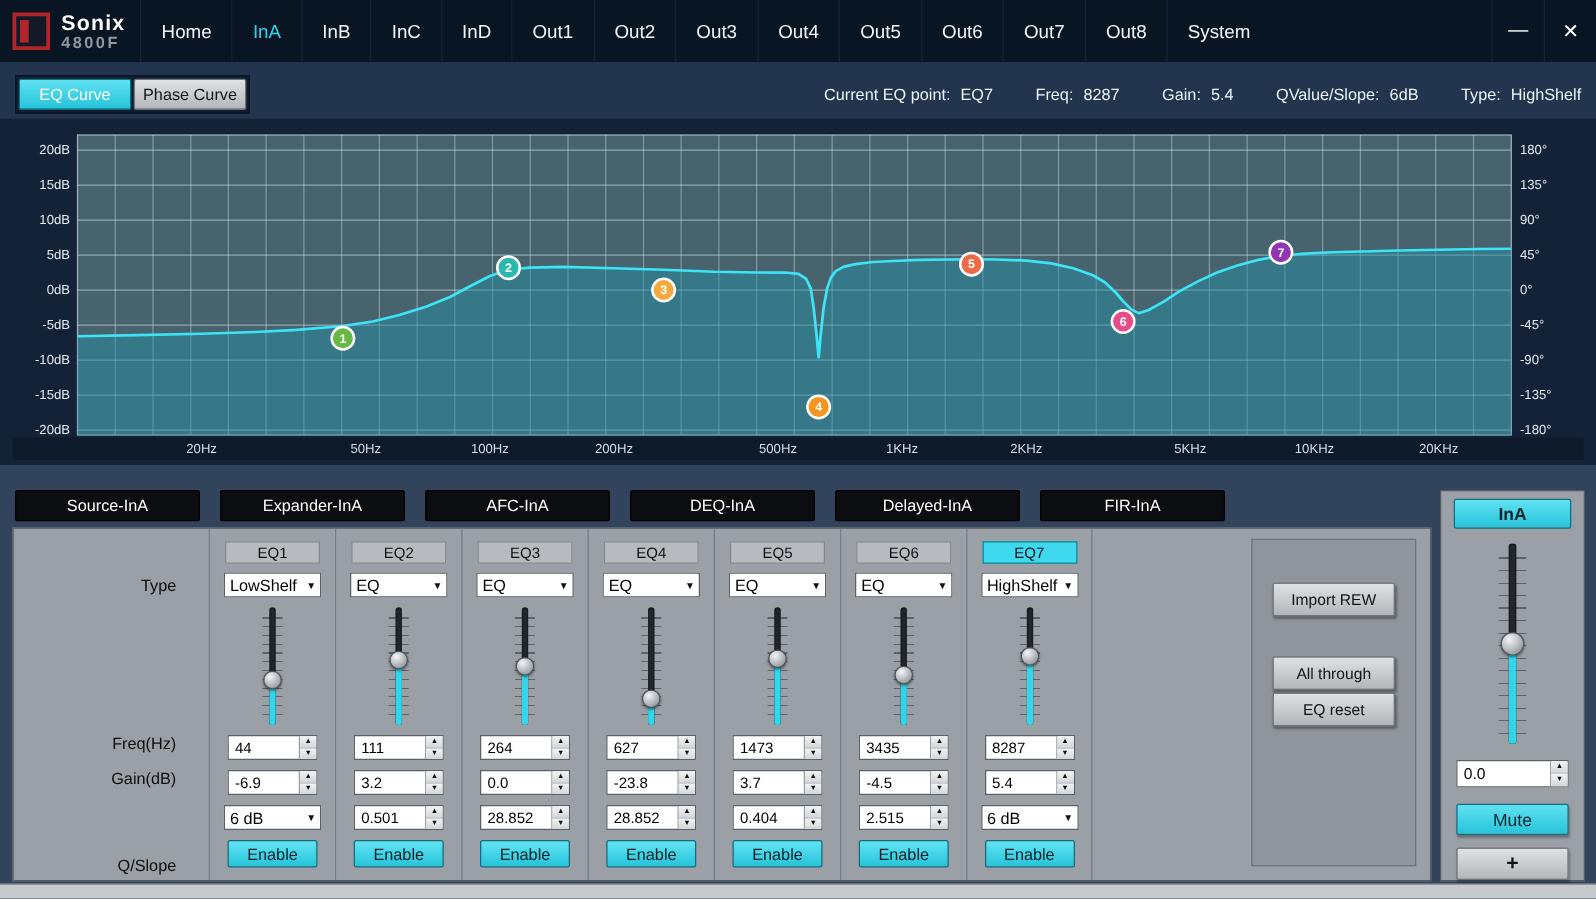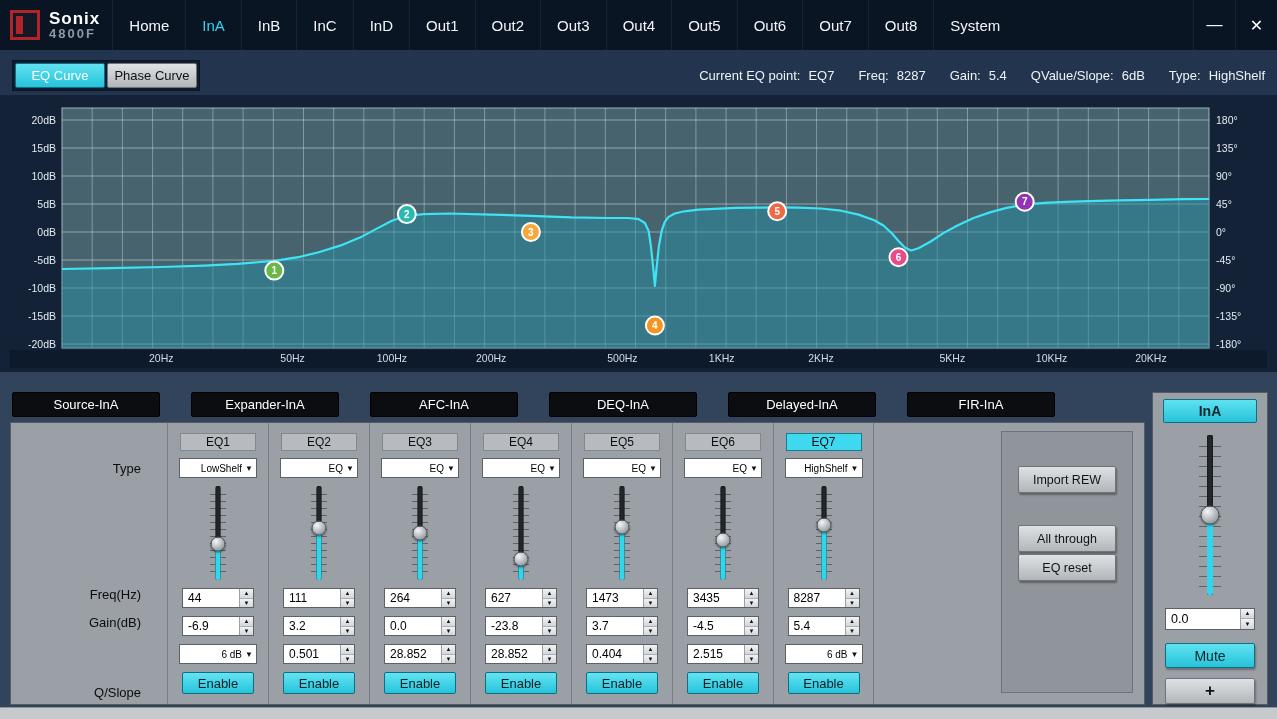--- a/index.html
+++ b/index.html
@@ -29,53 +29,53 @@
   
   .subbar { position:absolute; top:50px; height:51px; left:0; right:0; background:#22344e;
     display:flex; align-items:center; padding:0 12px; }
   .curve-toggle { display:flex; background:#0f1d30; padding:2px; gap:2px; border:1px solid #0a1524; }
   .btn { display:flex; align-items:center; justify-content:center; border-radius:2px; }
   .btn-cyan { background:linear-gradient(#5fe2f2,#27c3da); color:#08262b; border:1px solid #0f6f80; }
   .btn-silver { background:linear-gradient(#dfe2e5,#b2b6ba); color:#101214; border:1px solid #6f7478; }
   .curve-toggle .btn { width:90px; height:25px; font-size:13px; }
   .curve-toggle .btn-cyan { color:#ffffff; }
   .eq-info { margin-left:auto; display:flex; align-items:center; color:#eef3f7; font-size:13px; }
-  .eq-info .lbl { margin-left:24px; }
+  .eq-info .lbl { margin-left:34px; }
   .eq-info .lbl:first-child { margin-left:0; }
   .eq-info .val { margin-left:8px; }
 
   
   .chart-section { position:absolute; top:95px; height:277px; left:0; right:0; background:#132236; }
   #eq-chart { position:absolute; left:10px; top:5px; }
   #eq-chart text { font-family:"Liberation Sans",sans-serif; }
 
   
   .lower { position:absolute; top:372px; bottom:12px; left:0; right:0; background:#31445c; }
-  .tabs { position:absolute; left:12px; top:20px; display:flex; gap:31px; }
+  .tabs { position:absolute; left:12px; top:20px; display:flex; gap:16px; }
   .tab { width:148px; height:25px; background:#0b0d10; border:1px solid #000; color:#fff; font-size:13px;
     display:flex; align-items:center; justify-content:center; border-radius:2px; }
   .tab.active { background:linear-gradient(#e8ebee,#c2c6ca); color:#10bcd8; font-weight:bold; border:1px solid #707579; }
 
   .eq-panel { position:absolute; left:10px; top:50px; width:1135px; height:283px;
     background:#9aa0a6; border:1px solid #545b61; }
   .label-col { position:absolute; left:0; top:0; width:140px; height:100%; }
   .row-label { position:absolute; right:10px; color:#0b0d0f; font-size:13px; height:20px; line-height:20px; }
   .row-label.type { top:36px; } .row-label.freq { top:162px; }
   .row-label.gain { top:190px; } .row-label.q { top:218px;margin-top:42px; }
 
   .strips { position:absolute; left:156px; top:0; height:100%; display:flex; }
   .strip { width:101px; height:100%; border-left:1px solid #767c82; display:flex; flex-direction:column; align-items:center; }
   .strip:last-child { border-right:1px solid #767c82; }
   .band-header { margin-top:10px; width:76px; height:18px; background:#b7bbbf; border:1px solid #83888c;
     color:#0c0e10; font-size:12px; display:flex; align-items:center; justify-content:center; }
   .band-header.active { background:#3fd9ef; border-color:#12808f; }
   .dropdown { margin-top:7px; width:78px; height:20px; background:#ffffff; border:1px solid #5c6166;
     display:flex; align-items:center; }
   .dropdown.mt { margin-top:8px; }
-  .dd-value { flex:1; font-size:10px; color:#000; padding-left:4px; white-space:nowrap; overflow:hidden;text-align:right; }
+  .dd-value { flex:1; font-size:13px; color:#000; padding-left:4px; white-space:nowrap; overflow:hidden; }
   .dd-arrow { width:14px; font-size:8px; color:#111; text-align:center; }
 
   .vslider { margin-top:8px; position:relative; width:26px; height:94px; }
   .vslider .ticks { position:absolute; left:50%; transform:translateX(-50%); width:16px; top:2px; bottom:2px;
     background:repeating-linear-gradient(to bottom, transparent 0 6px, rgba(40,48,56,.55) 6px 7px); }
   .vslider .groove { position:absolute; left:50%; transform:translateX(-50%); top:0; bottom:0; width:5px;
     background:#23282d; border-radius:2px; box-shadow:inset 0 0 2px #000; }
   .vslider .fill { position:absolute; left:50%; transform:translateX(-50%); width:5px; bottom:0;
     background:#2fd6ec; border-radius:2px; }
   .vslider .thumb { position:absolute; left:50%; width:15px; height:15px; border-radius:50%;

